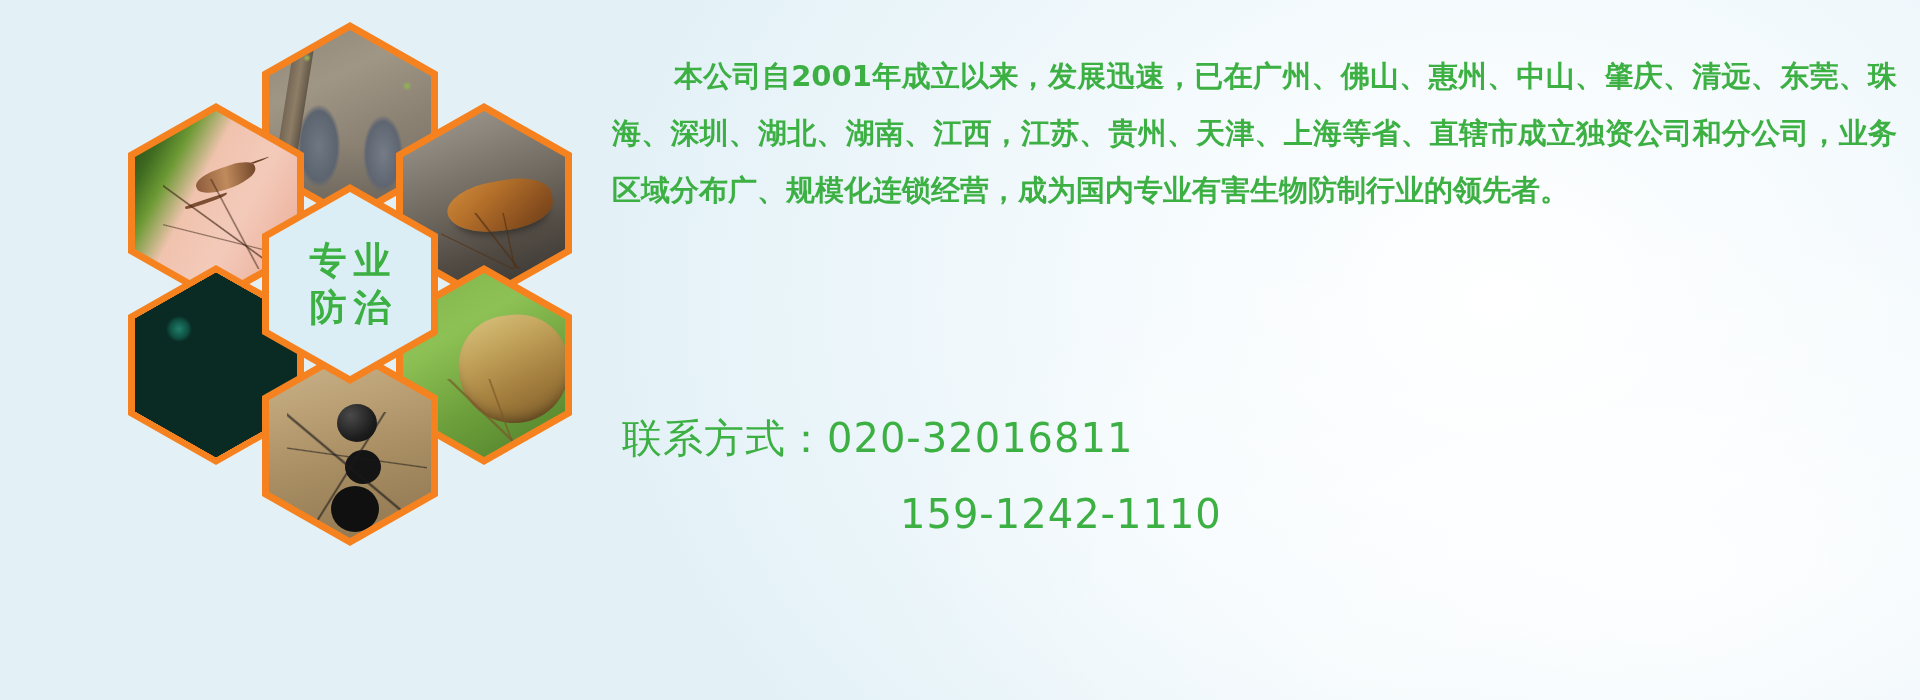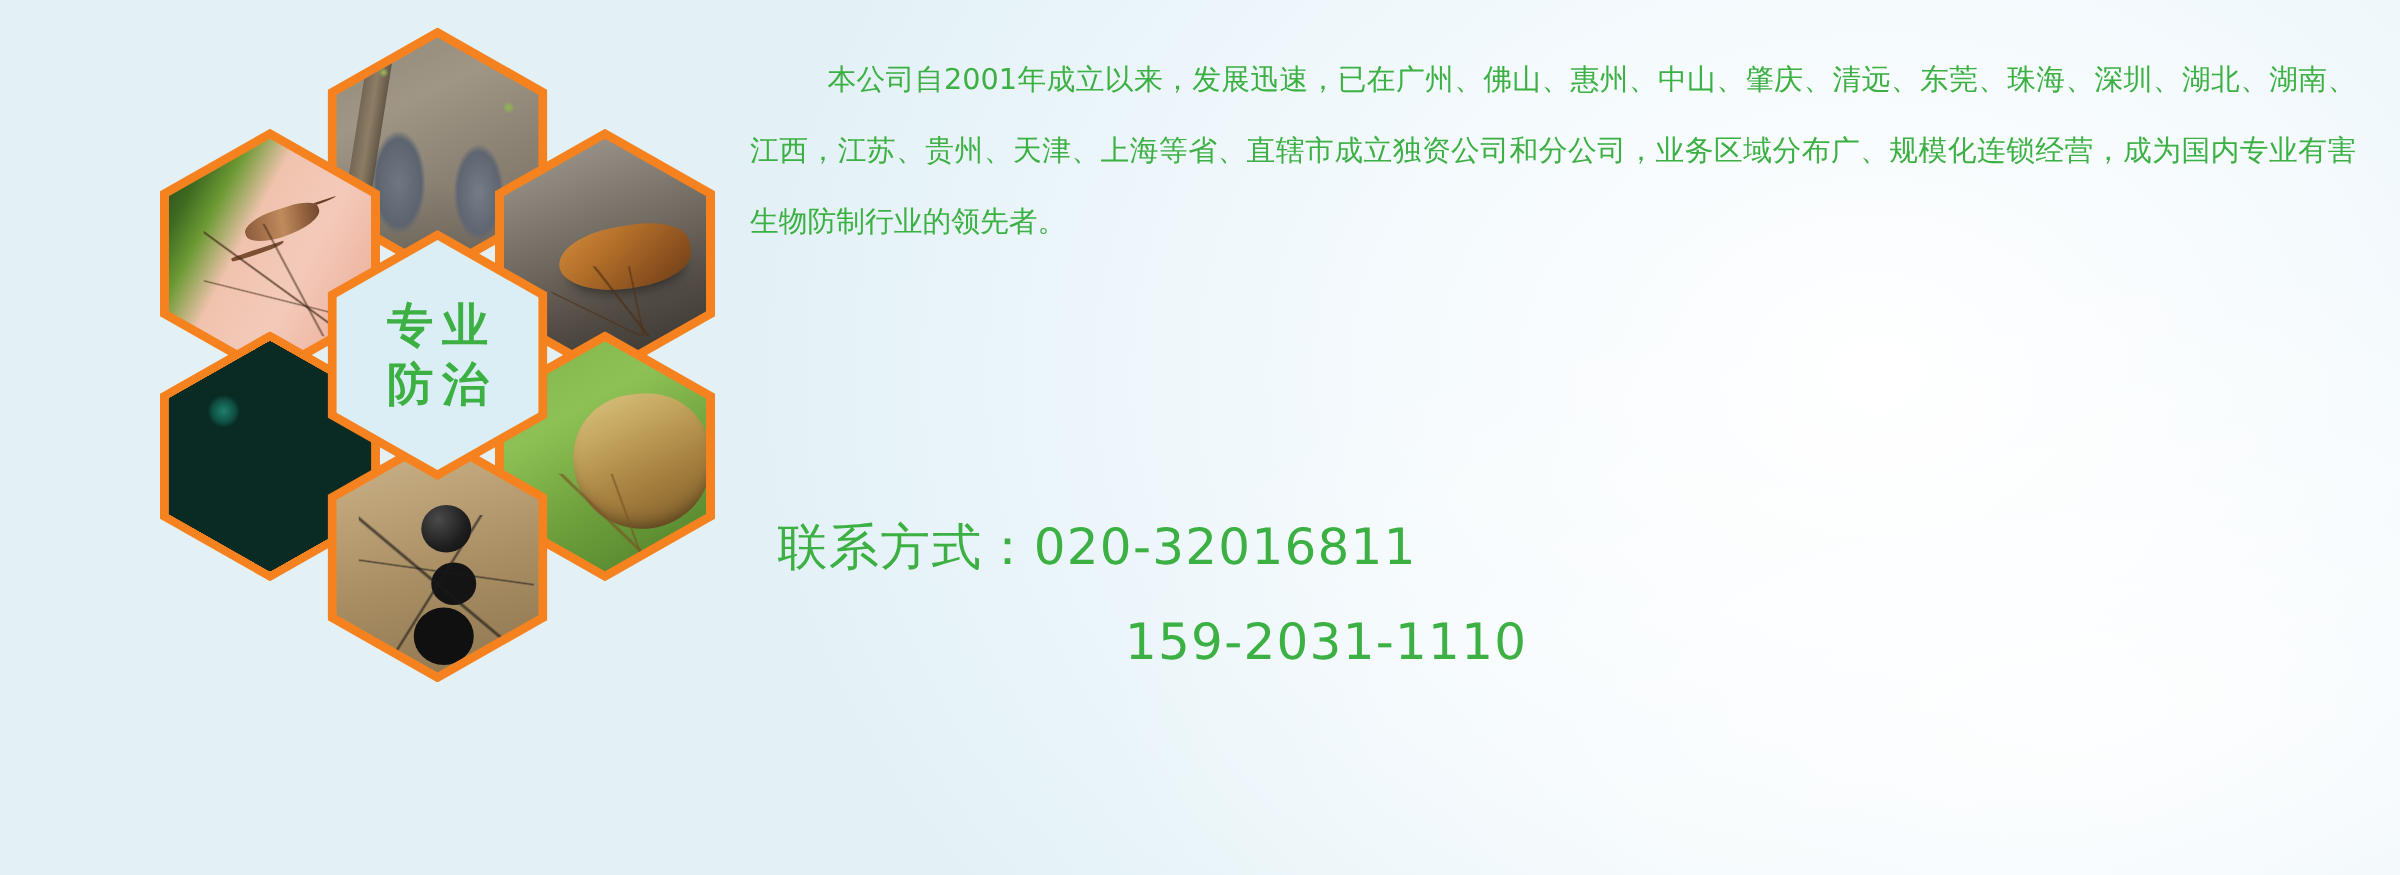--- a/index.html
+++ b/index.html
@@ -219,29 +219,29 @@
   
   #copy {
     position: absolute;
     left: 600px;
     top: 36px;
     width: 1290px;
     z-index: 3;
   }
   #intro {
     color: #3cb043;
-    font-size: 23px;
-    font-weight: normal;
+    font-size: 29px;
+    font-weight: bold;
     line-height: 57px;
     letter-spacing: 0px;
     font-family: "DejaVu Sans", "Liberation Sans", sans-serif;
     width: 1285px;
     text-align: justify;
     text-align-last: left;
-    margin: 0;
+    margin: 12px;
     text-indent: 62px;
   }
 
   #contact {
     position: absolute;
     left: 600px;
     top: 400px;
     width: 1300px;
     z-index: 3;
     color: #3cb043;
@@ -309,17 +309,17 @@
 
   <div id="copy">
     <p id="intro">本公司自2001年成立以来，发展迅速，已在广州、佛山、惠州、中山、肇庆、清远、东莞、珠海、深圳、湖北、湖南、江西，江苏、贵州、天津、上海等省、直辖市成立独资公司和分公司，业务区域分布广、规模化连锁经营，成为国内专业有害生物防制行业的领先者。</p>
   </div>
 
   <div id="contact">
     <div class="line1">
       <span>联系方式：</span><span>020-32016811</span>
     </div>
     <div class="line2">
-      <span>159-2031-1110</span>
+      <span>159-1242-1110</span>
     </div>
   </div>
 
 </div>
 
 </body></html>

